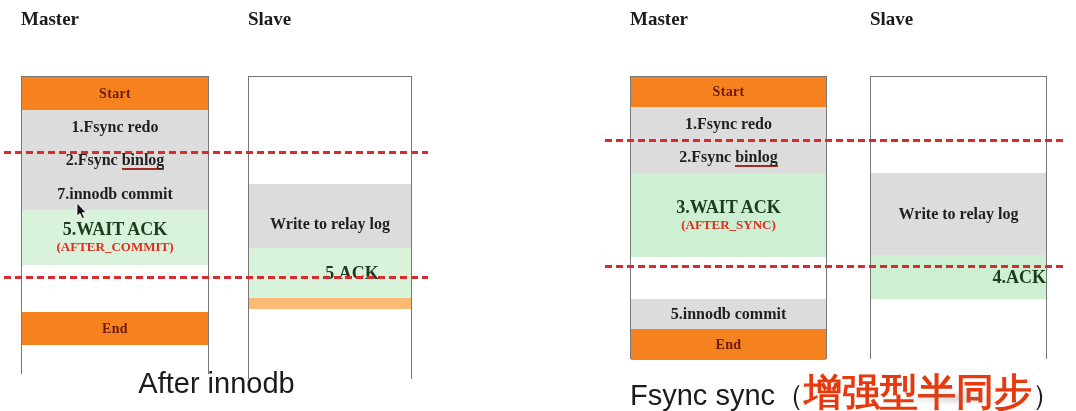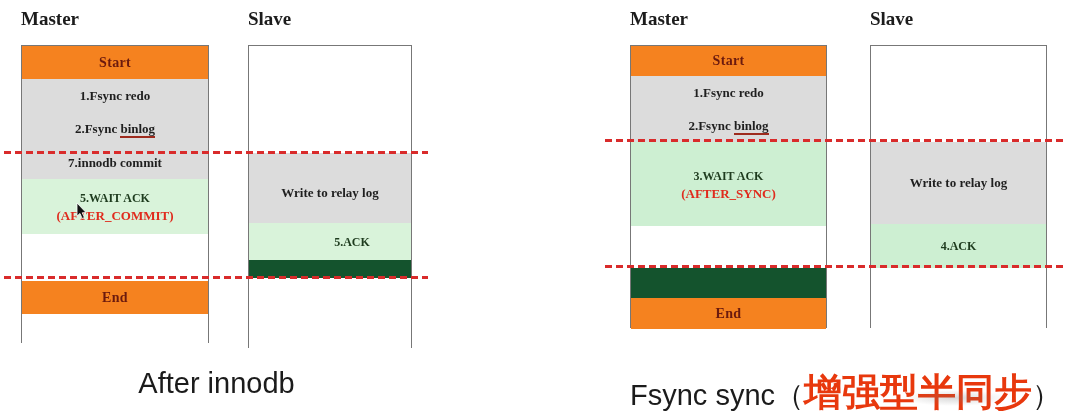--- a/index.html
+++ b/index.html
@@ -19,38 +19,38 @@
   .stage{
     position:relative;width:1076px;height:411px;background:#ffffff;overflow:hidden;
     font-family:"Liberation Serif",serif;
   }
   .abs{position:absolute;}
   .col-title{
     font-family:"Liberation Serif",serif;font-size:19px;font-weight:600;color:#1c1c1c;
     text-align:left;
   }
   .column{
-    border:1px solid var(--box-border);background:#14532d;box-sizing:border-box;
+    border:1px solid var(--box-border);background:#fdba74;box-sizing:border-box;margin-top:31px;
   }
   .band{
     position:absolute;left:0;right:0;display:flex;align-items:center;justify-content:center;
     flex-direction:column;box-sizing:border-box;
   }
   .band-orange{background:var(--orange);}
   .band-gray{background:var(--gray-band);}
   .band-green-l{background:var(--green-left);}
   .band-green-r{background:var(--green-right);}
   .band-white{background:#ffffff;}
   .startend{
     font-size:14px;font-weight:700;color:var(--start-end-text);letter-spacing:.3px;
   }
   .step{
-    font-size:13px;font-weight:700;color:var(--step-text);
+    font-size:16px;font-weight:700;color:var(--step-text);
   }
-  .wait{font-size:12px;font-weight:700;color:var(--wait-ack-text);line-height:18px;}
+  .wait{font-size:18px;font-weight:700;color:var(--wait-ack-text);line-height:18px;}
   .wait-sub{font-size:13px;font-weight:700;color:var(--after-label-red);line-height:17px;}
   .u-red{border-bottom:2px solid #9E2B1E;padding-bottom:0px;}
   .dashline{
     height:3px;
     background:repeating-linear-gradient(90deg,var(--dashed-line-red) 0 7px,rgba(0,0,0,0) 7px 11px);
   }
   .caption{
     font-family:"Liberation Sans",sans-serif;font-size:29px;color:#1b1b1b;text-align:center;
     white-space:nowrap;
   }
@@ -93,21 +93,21 @@
       <span class="startend">End</span>
     </div>
     <div class="band band-white" style="top:268px;height:30px;"></div>
   </div>
 
   <div class="abs column" style="left:248px;top:45px;width:164px;height:303px;">
     <div class="band band-white" style="top:0;height:107px;"></div>
     <div class="band band-gray" style="top:107px;height:80px;">
       <span class="step">Write to relay log</span>
     </div>
-    <div class="band band-green-l" style="top:177px;height:37px;padding-left:44px;">
+    <div class="band band-green-l" style="top:171px;height:50px;padding-left:44px;">
       <span class="wait">5.ACK</span>
     </div>
     <div class="band band-white" style="top:232px;height:71px;"></div>
   </div>
 
   <div class="abs dashline" style="left:4px;top:151px;width:424px;"></div>
   <div class="abs dashline" style="left:4px;top:276px;width:424px;"></div>
 
   <div class="abs" style="left:76px;top:203px;">
     <svg class="cursor-svg" width="12" height="17" viewBox="0 0 12 17">
@@ -130,31 +130,34 @@
       </div>
       <div class="band" style="top:33px;height:33px;">
         <span class="step"><span>2.Fsync </span><span class="u-red">binlog</span></span>
       </div>
     </div>
     <div class="band band-green-r" style="top:96px;height:84px;">
       <span class="wait">3.WAIT ACK</span>
       <span class="wait-sub">(AFTER_SYNC)</span>
     </div>
     <div class="band band-white" style="top:180px;height:42px;"></div>
+    <div class="band band-gray" style="top:222px;height:30px;">
+      <span class="step">5.innodb commit</span>
+    </div>
     <div class="band band-orange" style="top:252px;height:31px;">
       <span class="startend">End</span>
     </div>
   </div>
 
   <div class="abs column" style="left:870px;top:45px;width:177px;height:283px;">
     <div class="band band-white" style="top:0;height:96px;"></div>
     <div class="band band-gray" style="top:96px;height:82px;">
       <span class="step">Write to relay log</span>
     </div>
-    <div class="band band-green-r" style="top:178px;height:44px;">
+    <div class="band band-green-r" style="top:178px;height:44px;align-items:flex-end;">
       <span class="wait">4.ACK</span>
     </div>
     <div class="band band-white" style="top:222px;height:61px;"></div>
   </div>
 
   <div class="abs dashline" style="left:605px;top:139px;width:459px;"></div>
   <div class="abs dashline" style="left:605px;top:265px;width:459px;"></div>
 
   <div class="abs caption" style="left:630px;top:367px;width:417px;"><span>Fsync sync（</span><span class="hl">增强型半同步</span><span>）</span></div>
 

